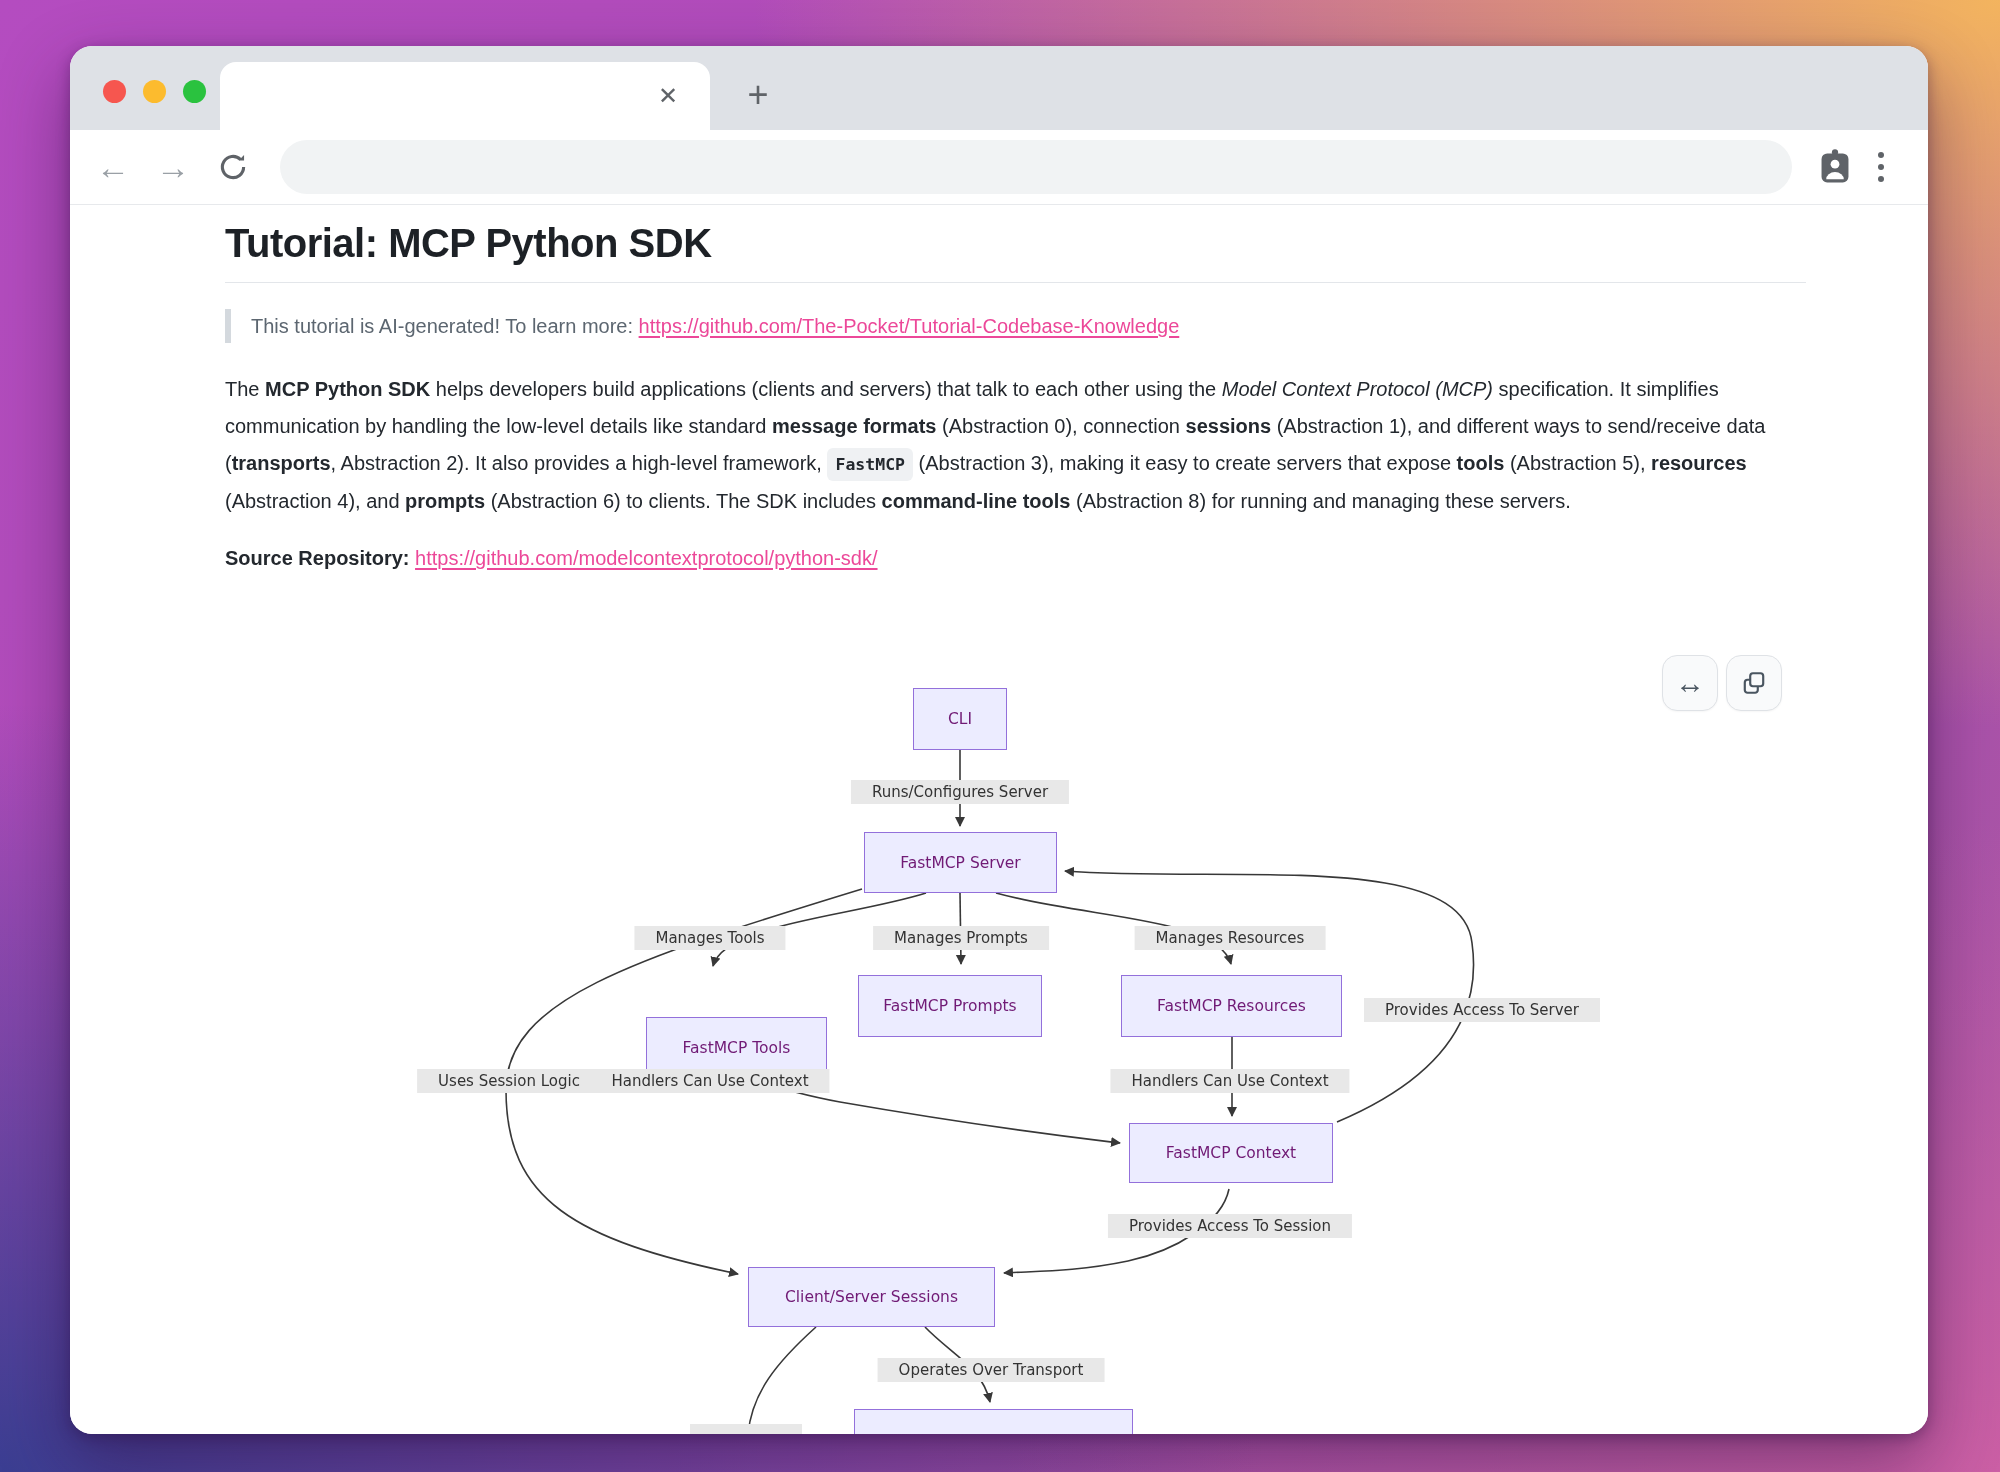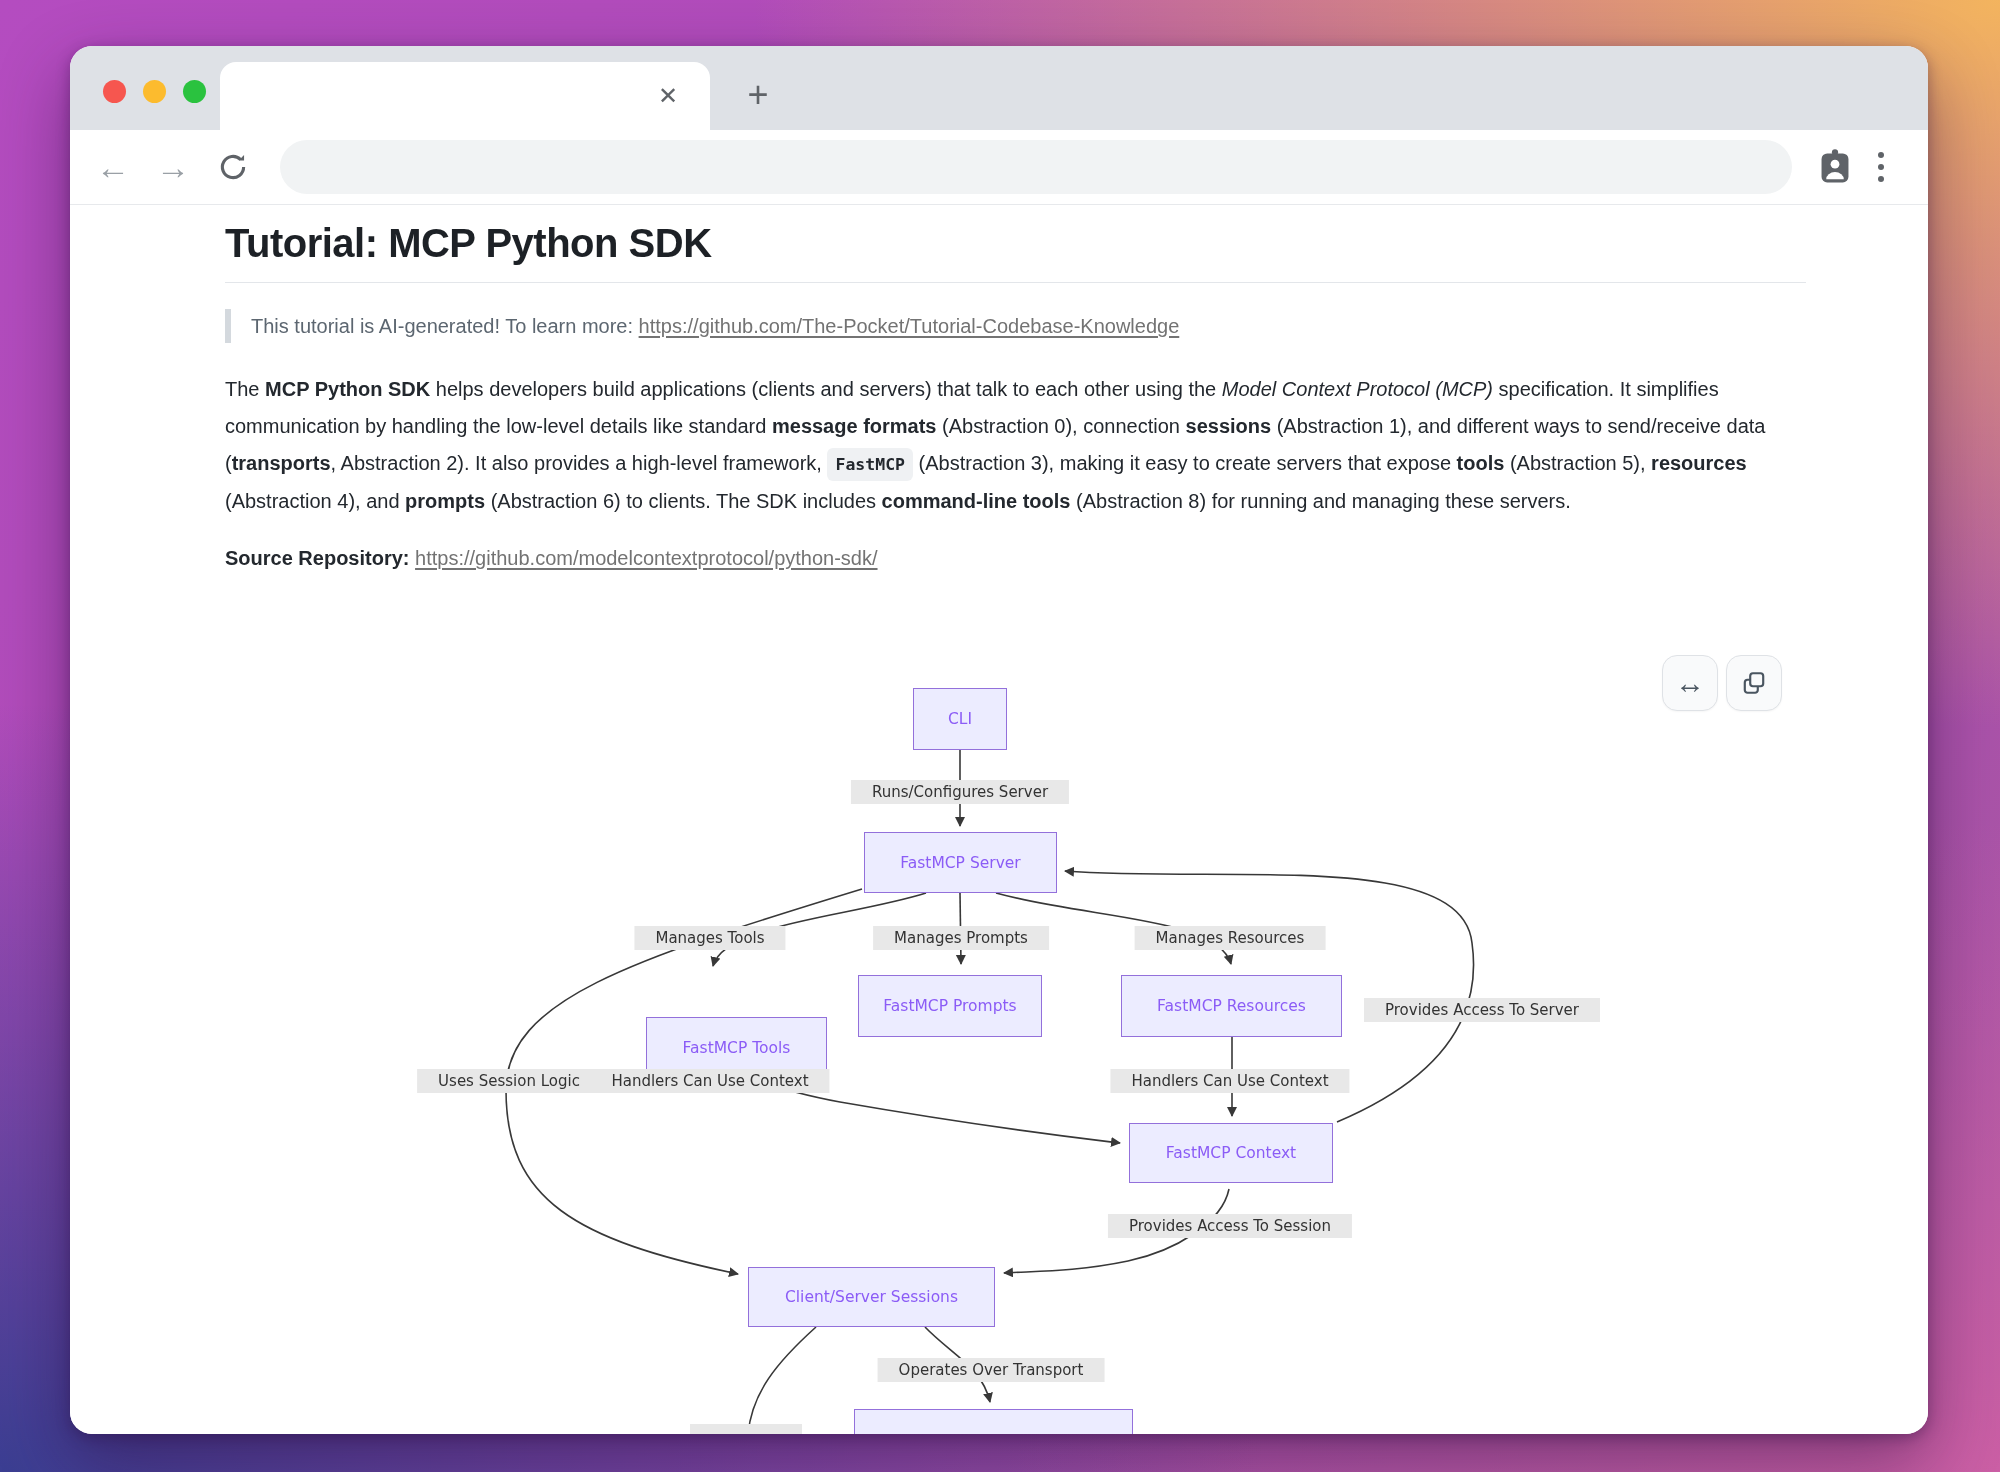--- a/index.html
+++ b/index.html
@@ -55,21 +55,21 @@
   .page { position:relative; width:100%; height:1229px; background:#fff; overflow:hidden; }
   .content { padding:16px 122px 0 155px; }
   h1.title {
     font-size:40px; font-weight:700; color:#1d2126; letter-spacing:-.5px;
     padding-bottom:16px; border-bottom:1px solid #e3e6ea;
   }
   .callout {
     margin-top:26px; padding:2px 0 2px 20px; border-left:6px solid #d4d9de;
     color:#5c6670; font-size:20px; line-height:30px;
   }
-  a.lnk { color:#737373; text-decoration:underline; text-underline-offset:3px; }
+  a.lnk { color:#ec4899; text-decoration:underline; text-underline-offset:3px; }
   .intro { margin-top:28px; font-size:20px; line-height:37px; color:#23282e; }
   .intro strong, .source strong { font-weight:700; }
   .intro em { font-style:italic; }
   .intro code {
     font-family:"DejaVu Sans Mono", monospace; font-size:16.5px; font-weight:700;
     background:#eff1f3; border-radius:6px; padding:7px 8px; color:#23282e;
   }
   .source { margin-top:27px; font-size:20px; color:#23282e; }
 
   
@@ -79,21 +79,21 @@
     display:flex; align-items:center; justify-content:center; color:#4a5560;
   }
   .expand-glyph { font-size:30px; color:#4a5560; }
 
   
   .diagram { position:absolute; left:0; top:0; width:1858px; height:1229px; pointer-events:none; font-family:"DejaVu Sans", sans-serif; }
   .edges { position:absolute; left:0; top:0; }
   .node {
     position:absolute; background:#ECECFF; border:1px solid #9370DB;
     display:flex; align-items:center; justify-content:center;
-    font-size:15.5px; color:#8b5cf6;
+    font-size:15.5px; color:#701a75;
   }
   .elabel {
     position:absolute; transform:translate(-50%,-50%); white-space:nowrap;
     background:#e8e8e8; color:#333; font-size:15px; padding:3px 21px; line-height:1.2;
   }
   .sliver { position:absolute; background:#e8e8e8; }
 </style>
 </head>
 <body>
 

